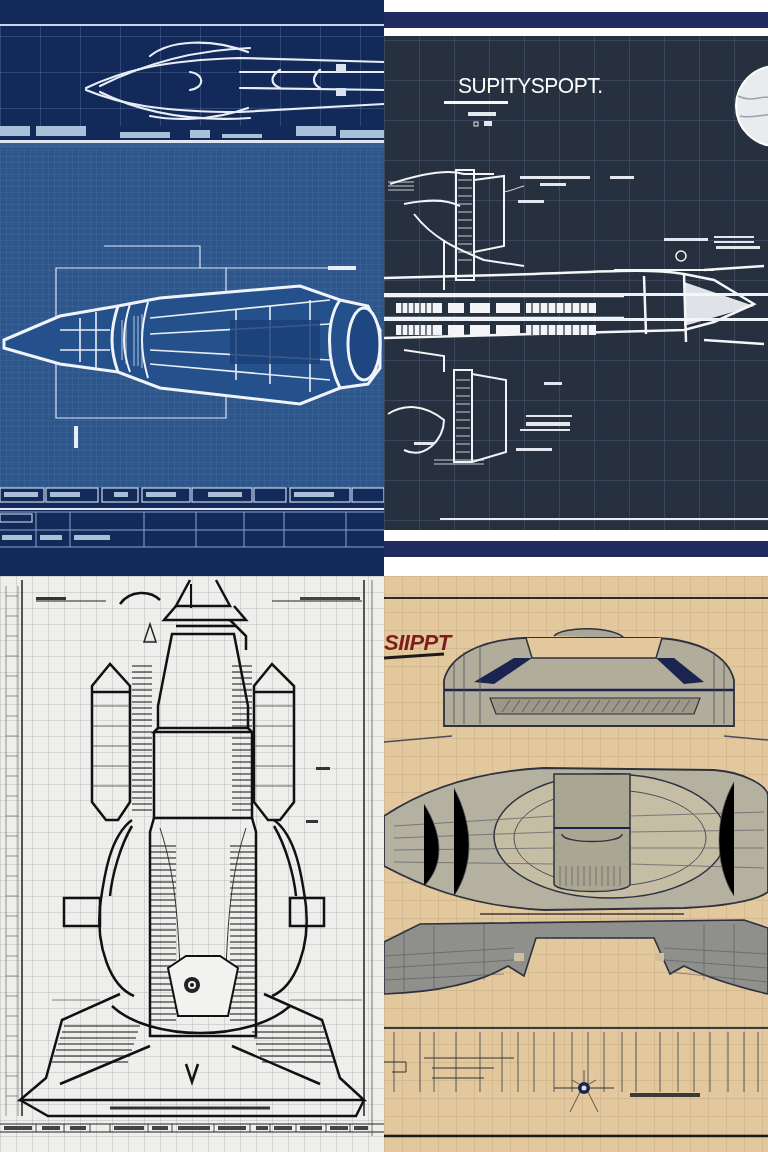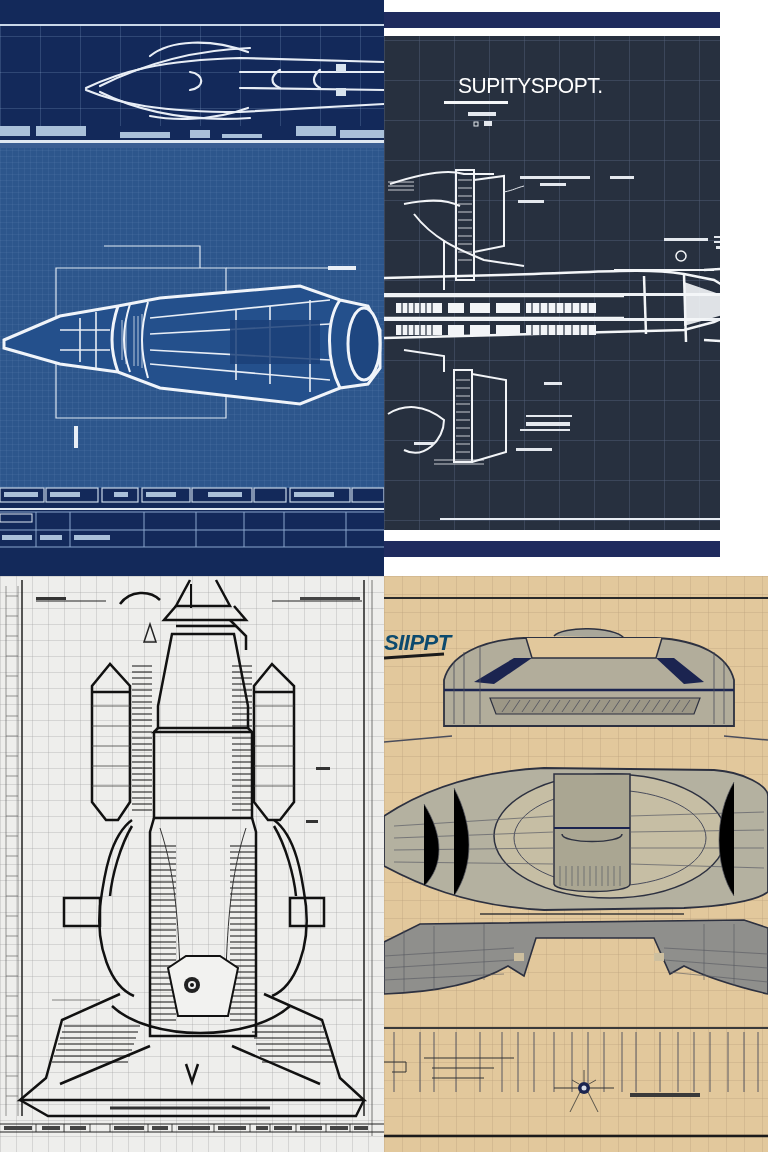--- a/index.html
+++ b/index.html
@@ -1,25 +1,25 @@
 <!DOCTYPE html>
 <html><head>
 <meta charset="utf-8">
 <style>
   html, body { margin:0; padding:0; }
   body { width:768px; height:1152px; position:relative; overflow:hidden; background:#ffffff; font-family:"Liberation Sans", sans-serif; }
   .panel { position:absolute; overflow:hidden; }
   #p1 { left:0; top:0; width:384px; height:576px; background:#13295a; }
-  #p2 { left:384px; top:0; width:336px; height:576px; background:#ffffff; }
+  #p2 { left:384px; top:0; width:384px; height:576px; background:#ffffff; }
   #p3 { left:0; top:576px; width:384px; height:576px; background:#eeeeec; }
   #p4 { left:384px; top:576px; width:384px; height:576px; background:#e2c89c; }
   svg { display:block; }
   .title-text { position:absolute; font-family:"Liberation Sans", sans-serif; }
   #p2-title { left:74px; top:74px; font-size:21px; color:#ffffff; letter-spacing:-0.5px; transform:scaleY(1.05); }
-  #p4-title { left:0px; top:54px; font-size:22px; font-weight:bold; color:#0c4a6e; letter-spacing:-0.5px; font-style:italic; }
+  #p4-title { left:0px; top:54px; font-size:22px; font-weight:bold; color:#7f1d1d; letter-spacing:-0.5px; font-style:italic; }
 </style>
 </head>
 <body>
 
 <div class="panel" id="p1">
   <svg width="384" height="576" viewBox="0 0 384 576">
     <defs>
       <pattern id="fineGrid" width="6" height="6" patternUnits="userSpaceOnUse">
         <path d="M6 0 L0 0 0 6" fill="none" stroke="#6f93bf" stroke-width="0.5" opacity="0.55"></path>
       </pattern>

